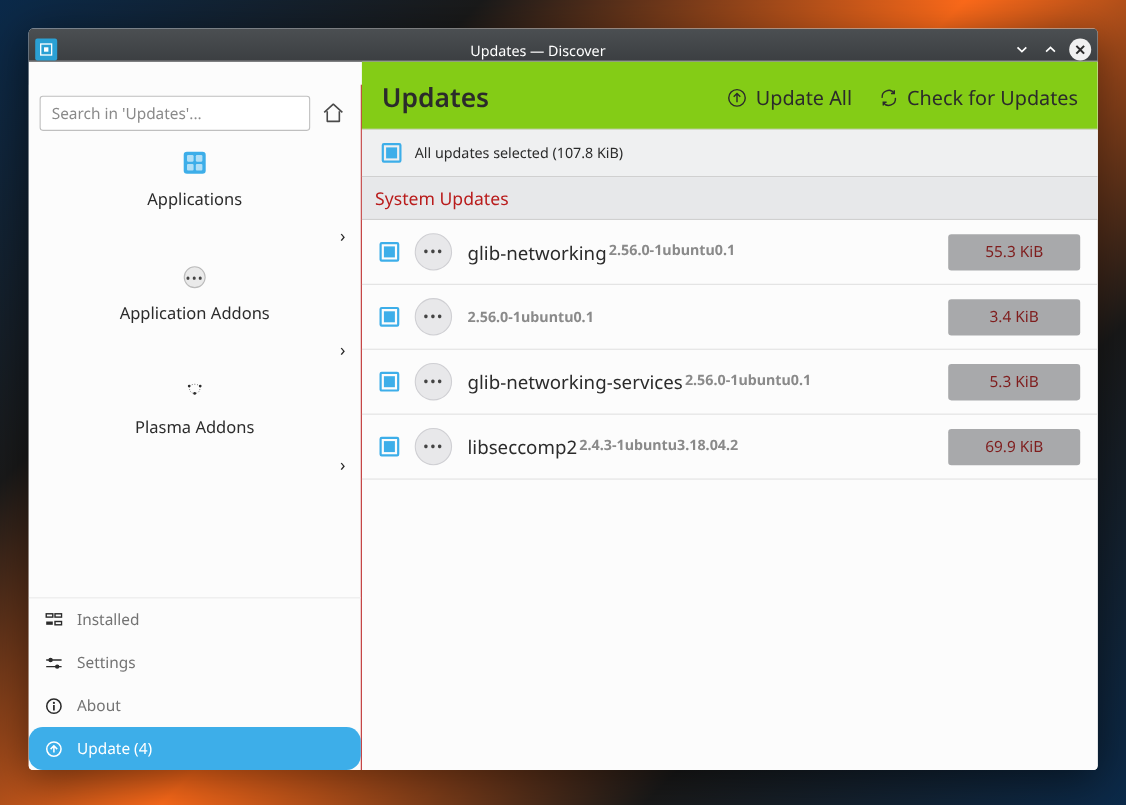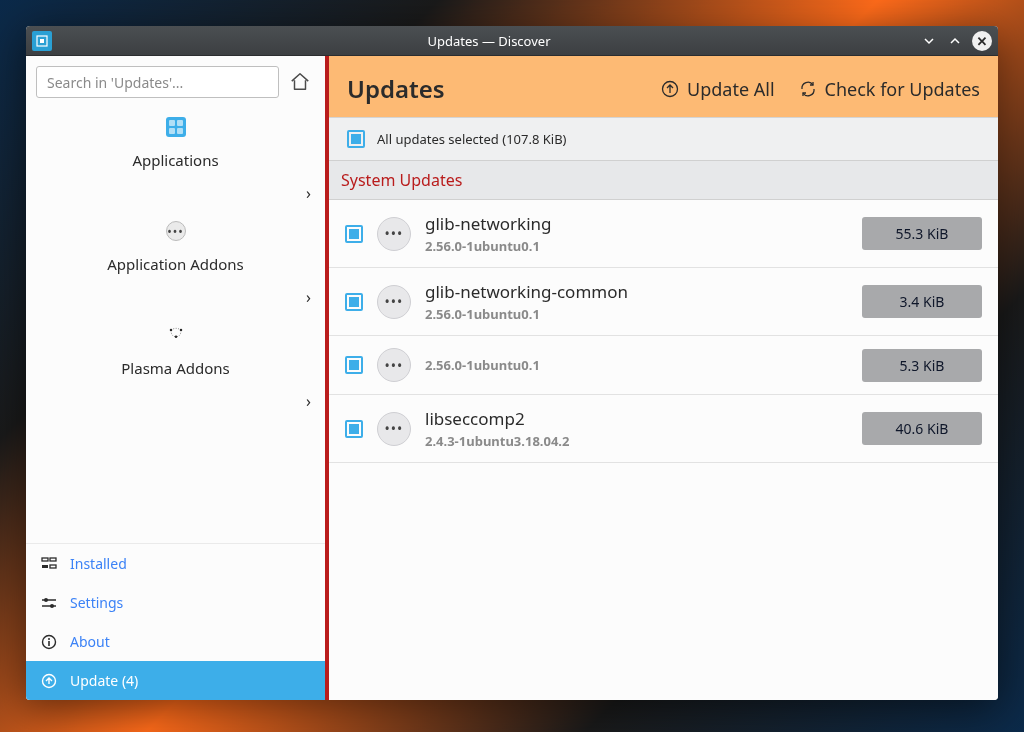--- a/index.html
+++ b/index.html
@@ -15,36 +15,37 @@
   background: #fcfcfc;
   border-radius: 4px;
   box-shadow: 0 8px 40px rgba(0,0,0,0.5);
   display: flex; flex-direction: column;
   overflow: hidden;
 }
 
 .titlebar {
   height: 30px;
   background: linear-gradient(#4b4f52, #3c3f42);
-  display: flex; align-items: center;
+  display: flex; align-items: flex-end;
   color: #fff; font-size: 13px;
   padding: 0 6px;
   border-bottom: 1px solid #2b2d30;
 }
 .titlebar .app-icon-box { width: 20px; height: 20px; background:#2aa0d4; border-radius:2px; display:flex; align-items:center; justify-content:center; margin-right:6px;}
 .titlebar .title { flex:1; text-align:center; color:#fff; }
 .titlebar .tb-right { display:flex; gap:8px; align-items:center; }
 .tb-btn { width:18px; height:18px; display:flex; align-items:center; justify-content:center; color:#fff; cursor:pointer;}
 .tb-close { width:20px; height:20px; border-radius:50%; background:#f0f0f0; color:#2b2b2b; display:flex; align-items:center; justify-content:center; font-size:13px; font-weight:bold;}
 
 .body-split { flex:1; display:flex; overflow:hidden; }
 .sidebar {
   width: 303px; display:flex; flex-direction:column;
-  border-right:4px solid #b91c1c;
+  border-right:1px solid #b91c1c;
   background:#fcfcfc;
+  margin-top:21px;
 }
 .sidebar-top { padding:10px 10px 6px 10px; display:flex; gap:6px; align-items:center;}
 .search-box {
   flex:1; height:32px; border:1px solid #bfbfbf; border-radius:3px;
   background:#fff; padding:0 10px; color:#8a8a8a; font-size:14px;
   display:flex; align-items:center;
 }
 .home-btn { width:30px; height:30px; display:flex; align-items:center; justify-content:center; color:#4a4a4a; cursor:pointer;}
 .nav-list { padding:4px 0 0 0; }
 .nav-item {
@@ -52,40 +53,40 @@
   padding:8px 14px; font-size:15px; color:#2b2b2b; cursor:pointer;flex-direction:column;
 }
 .nav-item .chev { margin-left:auto; color:#2b2b2b; font-size:16px; }
 .nav-icon-box { width:22px; height:22px; display:flex; align-items:center; justify-content:center; }
 .icon-apps { width:20px; height:20px; background:#3daee9; border-radius:3px; display:grid; grid-template:repeat(2,1fr)/repeat(2,1fr); gap:2px; padding:3px;}
 .icon-apps span{ background:rgba(255,255,255,.6); border-radius:1px;}
 .icon-addons{ width:20px;height:20px;border-radius:50%;background:#eaeaea;border:1px solid #bbb;display:flex;align-items:center;justify-content:center;color:#444;font-size:12px;letter-spacing:1px;}
 .icon-plasma svg{width:20px;height:20px;}
 .sidebar-spacer{flex:1;}
 .bottom-nav{border-top:1px solid #eaeaea;}
-.bnav-item{display:flex;align-items:center;gap:12px;padding:10px 14px;font-size:14px;color:#3b82f6;cursor:pointer;}
-.bnav-item.active{background:#3daee9;color:#fff;}
+.bnav-item{display:flex;align-items:center;gap:12px;padding:10px 14px;font-size:14px;color:#737373;cursor:pointer;}
+.bnav-item.active{background:#3daee9;color:#fff;border-radius:13px;}
 .bnav-icon{width:18px;height:18px;display:flex;align-items:center;justify-content:center;}
 
 .content{flex:1;display:flex;flex-direction:column;background:#fcfcfc;}
-.content-header{display:flex;align-items:center;padding:16px 18px 12px 18px;gap:24px;background:#fdba74;border-bottom:1px solid #d4d4d4;}
+.content-header{display:flex;align-items:center;padding:16px 18px 12px 18px;gap:24px;background:#84cc16;border-bottom:1px solid #d4d4d4;}
 .content-header h1{font-size:24px;font-weight:600;color:#2b2b2b;flex:1;}
 .hdr-btn{display:flex;align-items:center;gap:8px;font-size:18px;color:#2b2b2b;cursor:pointer;}
 .hdr-btn .ic{width:18px;height:18px;display:flex;align-items:center;justify-content:center;}
 .select-row{display:flex;align-items:center;gap:12px;padding:12px 18px;background:#eff0f1;border-bottom:1px solid #d0d0d0;font-size:13px;color:#2b2b2b;}
 .chk{width:18px;height:18px;border:2px solid #3daee9;border-radius:2px;display:flex;align-items:center;justify-content:center;}
 .chk .inner{width:10px;height:10px;background:#3daee9;}
 .section-hdr{background:#e7e8ea;border-bottom:1px solid #d0d0d0;padding:8px 12px;font-size:16px;color:#b91c1c;}
 .pkg-row{display:flex;align-items:center;gap:14px;padding:12px 16px;border-bottom:1px solid #e2e2e2;}
 .pkg-icon{width:34px;height:34px;border-radius:50%;background:#e8e8ea;border:1px solid #cfcfd3;display:flex;align-items:center;justify-content:center;color:#444;letter-spacing:1px;font-size:14px;}
-.pkg-text{display:flex;flex-direction:column;gap:2px;}
+.pkg-text{display:flex;gap:2px;}
 .pkg-name{font-size:17px;color:#2b2b2b;}
 .pkg-ver{font-size:13px;color:#8a8a8a;font-weight:bold;}
 .pkg-spacer{flex:1;}
-.size-pill{background:#a8a9ab;color:#0f172a;border-radius:3px;padding:7px 0;font-size:14px;width:120px;text-align:center;margin-left:40px;}
+.size-pill{background:#a8a9ab;color:#7f1d1d;border-radius:3px;padding:7px 0;font-size:14px;width:120px;text-align:center;margin-left:40px;}
 </style>
 </head>
 <body>
 
 <div class="window">
 
   <div class="titlebar">
     <div class="app-icon-box">
       <svg width="12" height="12" viewBox="0 0 12 12">
           <rect x="1" y="1" width="10" height="10" fill="none" stroke="#fff" stroke-width="1.2"></rect>
@@ -250,48 +251,48 @@
           <div class="pkg-spacer"></div>
           <div class="size-pill">55.3 KiB</div>
         </div>
 
         <div class="pkg-row">
           <div class="chk">
               <div class="inner"></div>
             </div>
           <div class="pkg-icon">•••</div>
           <div class="pkg-text">
-            <span class="pkg-name">glib-networking-common</span>
             <span class="pkg-ver">2.56.0-1ubuntu0.1</span>
           </div>
           <div class="pkg-spacer"></div>
           <div class="size-pill">3.4 KiB</div>
         </div>
 
         <div class="pkg-row">
           <div class="chk">
               <div class="inner"></div>
             </div>
           <div class="pkg-icon">•••</div>
           <div class="pkg-text">
+            <span class="pkg-name">glib-networking-services</span>
             <span class="pkg-ver">2.56.0-1ubuntu0.1</span>
           </div>
           <div class="pkg-spacer"></div>
           <div class="size-pill">5.3 KiB</div>
         </div>
 
         <div class="pkg-row">
           <div class="chk">
               <div class="inner"></div>
             </div>
           <div class="pkg-icon">•••</div>
           <div class="pkg-text">
             <span class="pkg-name">libseccomp2</span>
             <span class="pkg-ver">2.4.3-1ubuntu3.18.04.2</span>
           </div>
           <div class="pkg-spacer"></div>
-          <div class="size-pill">40.6 KiB</div>
+          <div class="size-pill">69.9 KiB</div>
         </div>
       </div>
 
     </div>
   </div>
 </div>
 
 </body></html>

